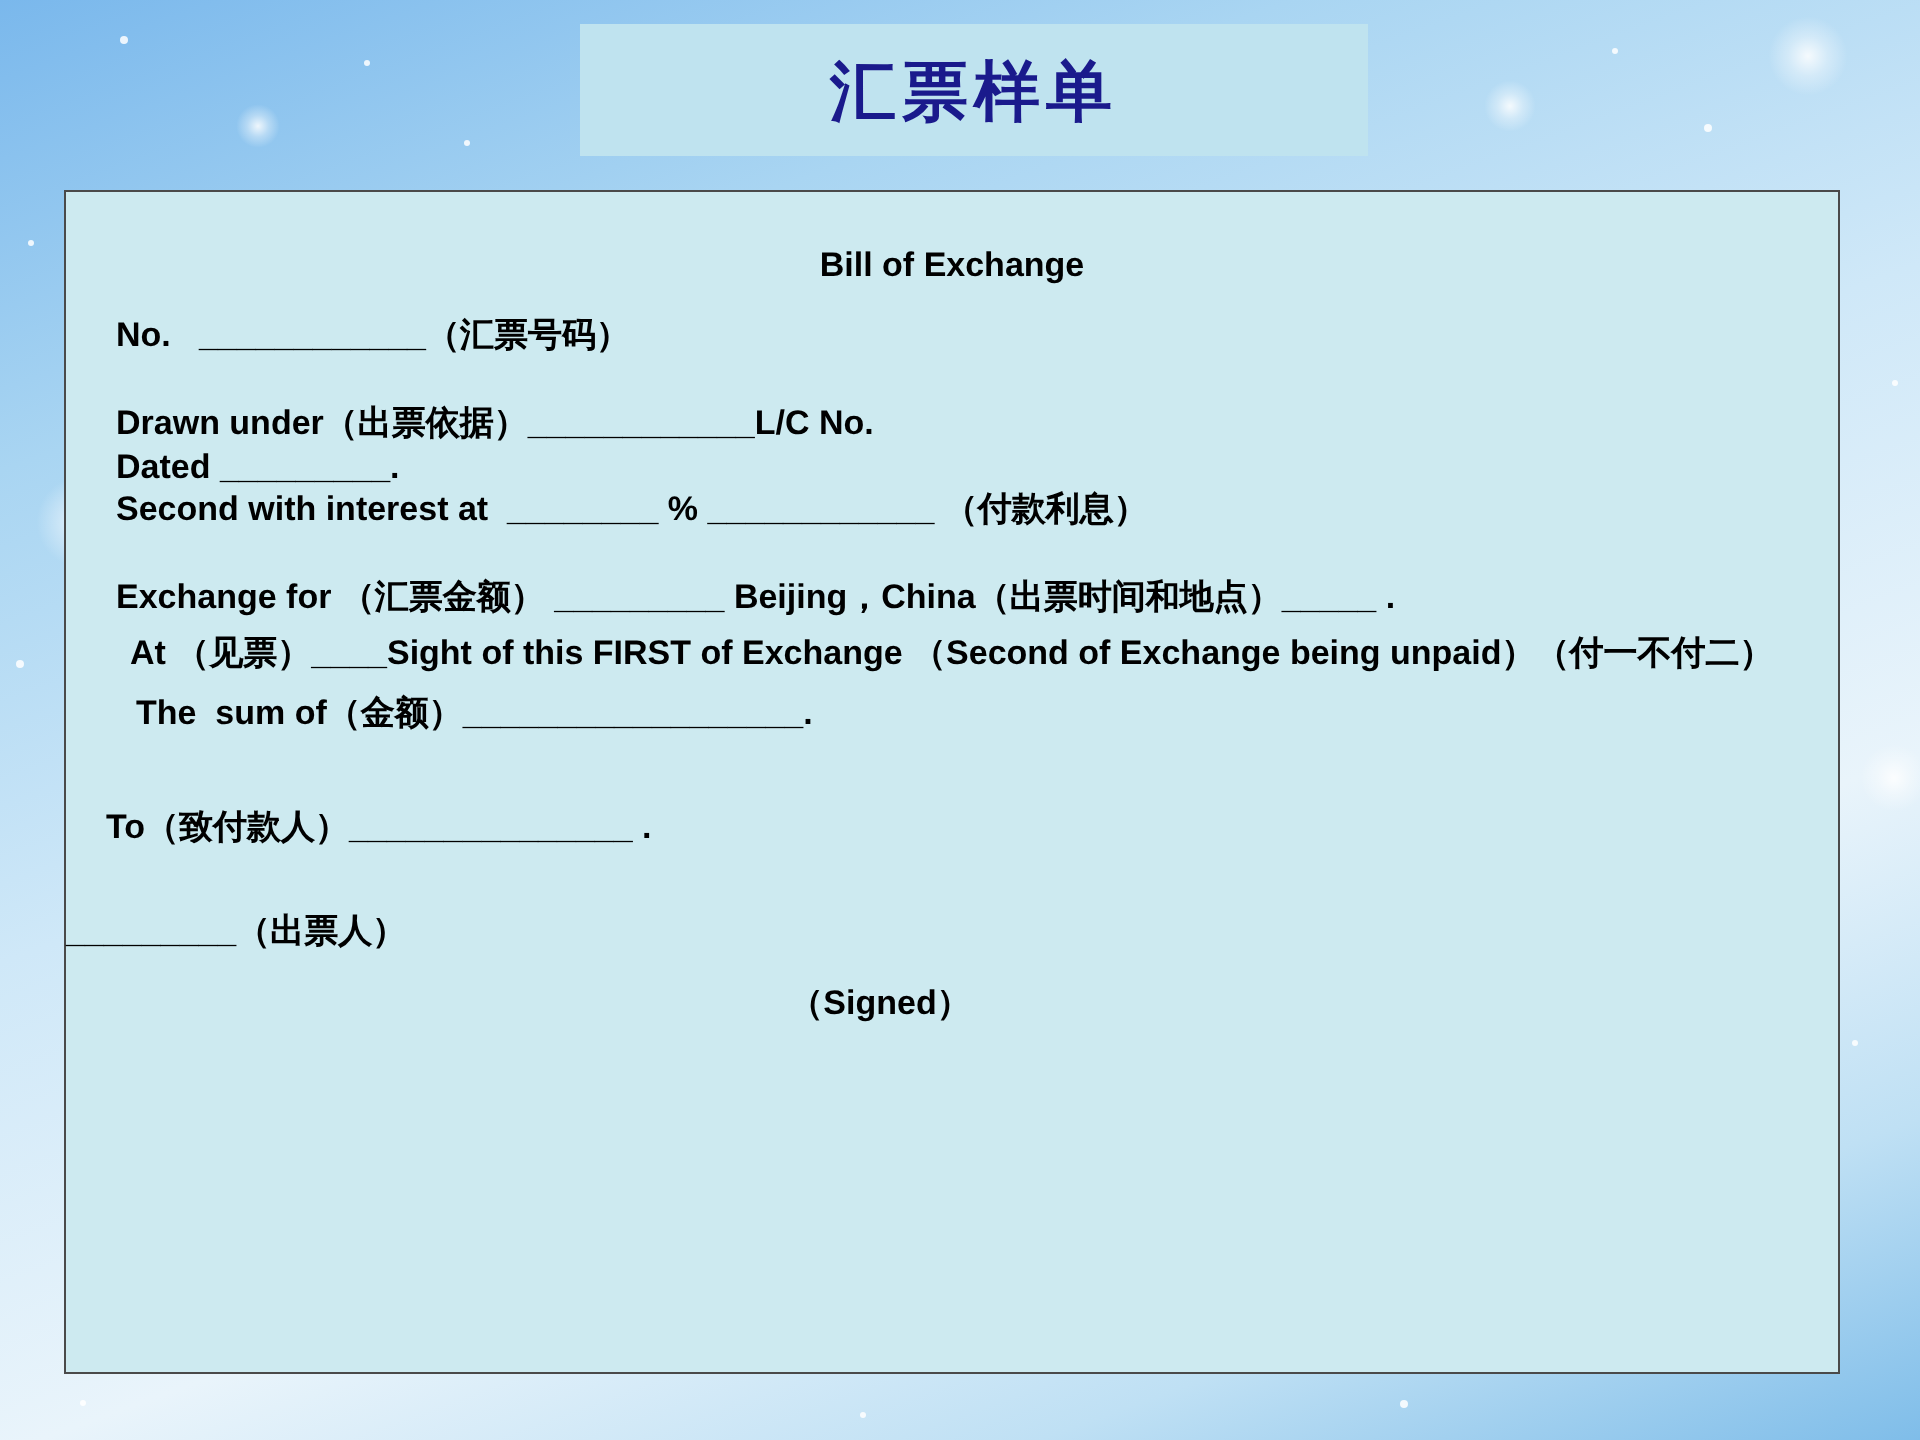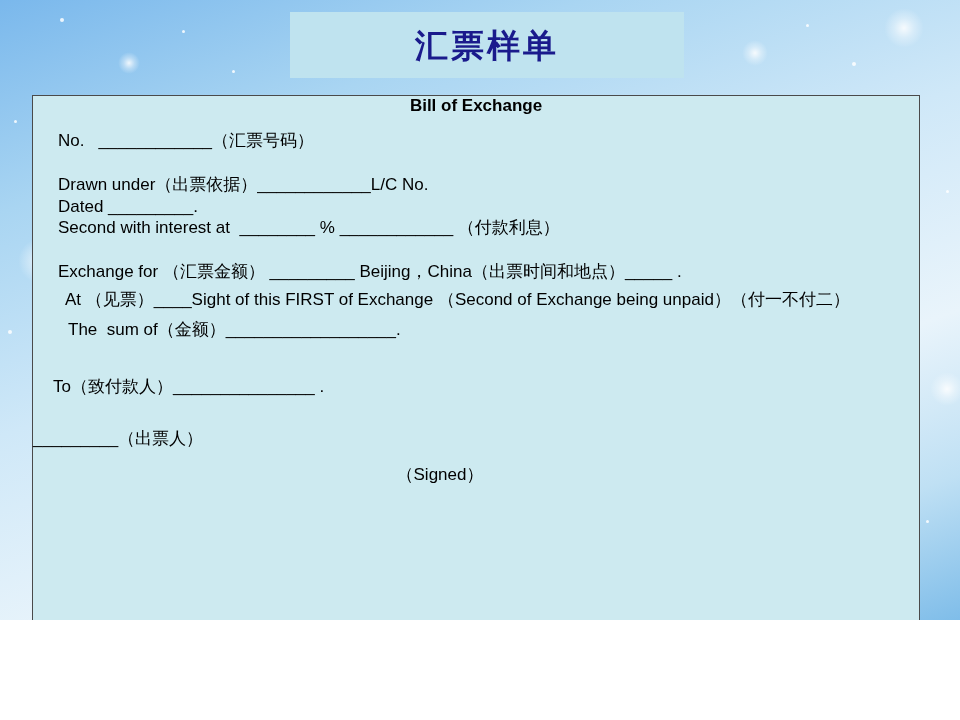--- a/index.html
+++ b/index.html
@@ -8,21 +8,21 @@
   }
   body {
     width: 960px;
     height: 720px;
     overflow: hidden;
     font-family: "Liberation Sans", sans-serif;
   }
   #slide {
     position: relative;
     width: 960px;
-    height: 620px;
+    height: 720px;
     background: linear-gradient(160deg, #7ab8ec 0%, #a9d5f2 22%, #cfe8f8 45%, #e9f4fb 68%, #bfe0f4 85%, #7fbde9 100%);
     overflow: hidden;
   }
   
   .star {
     position: absolute;
     border-radius: 50%;
     background: #ffffff;
     opacity: .85;
     pointer-events: none;
@@ -64,25 +64,26 @@
     background: #cdeaf0;
     border: 1px solid #4a4a4a;
     box-sizing: border-box;
     color: #000000;
   }
 
   .doc-title {
     text-align: center;
     font-size: 17px;
     font-weight: bold;
+    margin-top: 27px;
   }
 
   .line {
     font-size: 17px;
-    font-weight: normal;
+    font-weight: bold;
     line-height: 1.28;
     white-space: pre-wrap;
   }
   .gap-sm { height: 14px; }
   .gap-md { height: 22px; }
 
   .ind-0 { margin-left: 25px; }
   .ind-1 { margin-left: 32px; }
   .ind-2 { margin-left: 35px; }
   .ind-3 { margin-left: 20px; }

